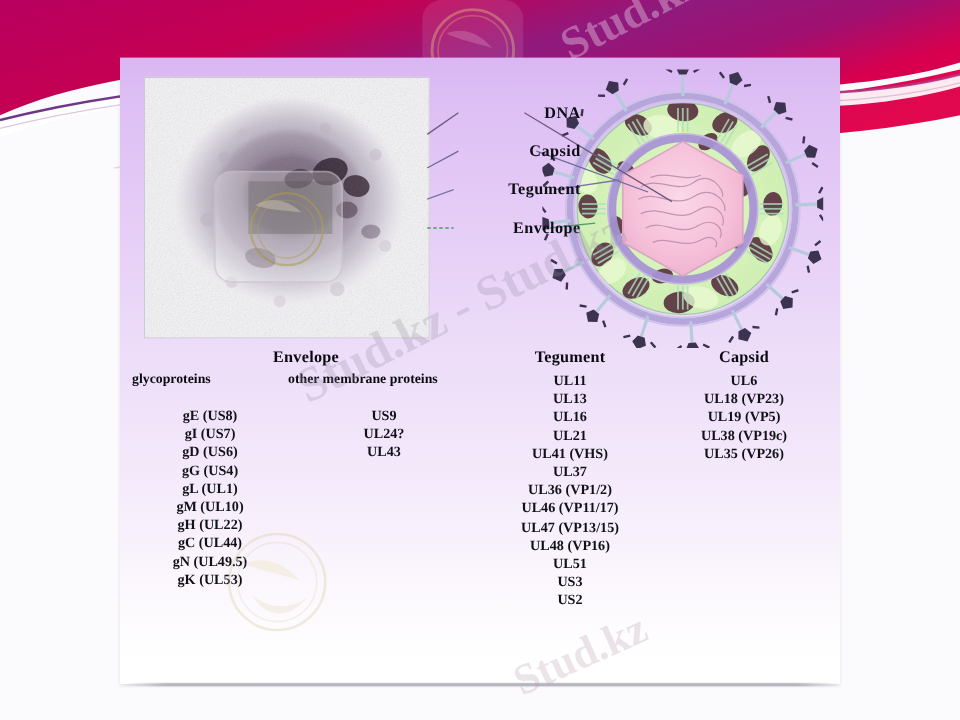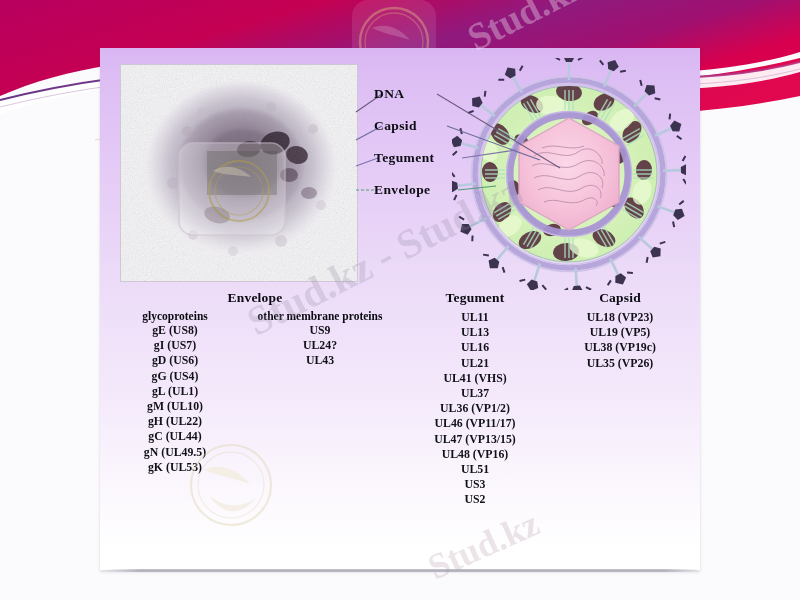--- a/index.html
+++ b/index.html
@@ -73,20 +73,21 @@
   
   .callout-labels {
     position: absolute;
     left: 374px; top: 82px;
     width: 110px; height: 130px;
   }
   .callout-label {
     position: absolute;
     left: 0;
     width: 110px;
+    text-align: right;
     font-family: "Liberation Serif", serif;
     font-weight: bold;
     font-size: 13.5px;
     color: #0d0d14;
     letter-spacing: 0.4px;
     white-space: nowrap;
   }
   .cl0 { top: 4px; }
   .cl1 { top: 36px; }
   .cl2 { top: 68px; }
@@ -118,26 +119,26 @@
   }
   .env-sub-row {
     display: flex;
   }
   .sub {
     position: relative;
   }
   .sub-glyco { width: 130px; }
   .sub-other { width: 160px; }
   .sub-head {
-    text-align: center;
+    text-align: left;
     font-family: "Liberation Serif", serif;
     font-weight: bold;
     font-size: 11.5px;
     color: #0a0a10;
-    margin-bottom: 1px;
+    margin-bottom: 17px;
   }
   .item-list { list-style: none; margin: 0; padding: 0; }
   .item-list li {
     text-align: center;
     font-family: "Liberation Serif", serif;
     font-weight: bold;
     font-size: 11.8px;
     line-height: 15.2px;
     color: #111118;
     white-space: nowrap;
@@ -638,20 +639,21 @@
         <li>UL48 (VP16)</li>
         <li>UL51</li>
         <li>US3</li>
         <li>US2</li>
       </ul>
     </div>
 
     <div class="col col-capsid">
       <div class="col-head">Capsid</div>
       <ul class="item-list">
+        <li>UL6</li>
         <li>UL18 (VP23)</li>
         <li>UL19 (VP5)</li>
         <li>UL38 (VP19c)</li>
         <li>UL35 (VP26)</li>
       </ul>
     </div>
   </div>
 
   <svg id="wm-logo" viewBox="0 0 110 110">
     <circle cx="55" cy="55" r="40" fill="none" stroke="#d8cba0" stroke-width="2.2" opacity="0.7"></circle>

